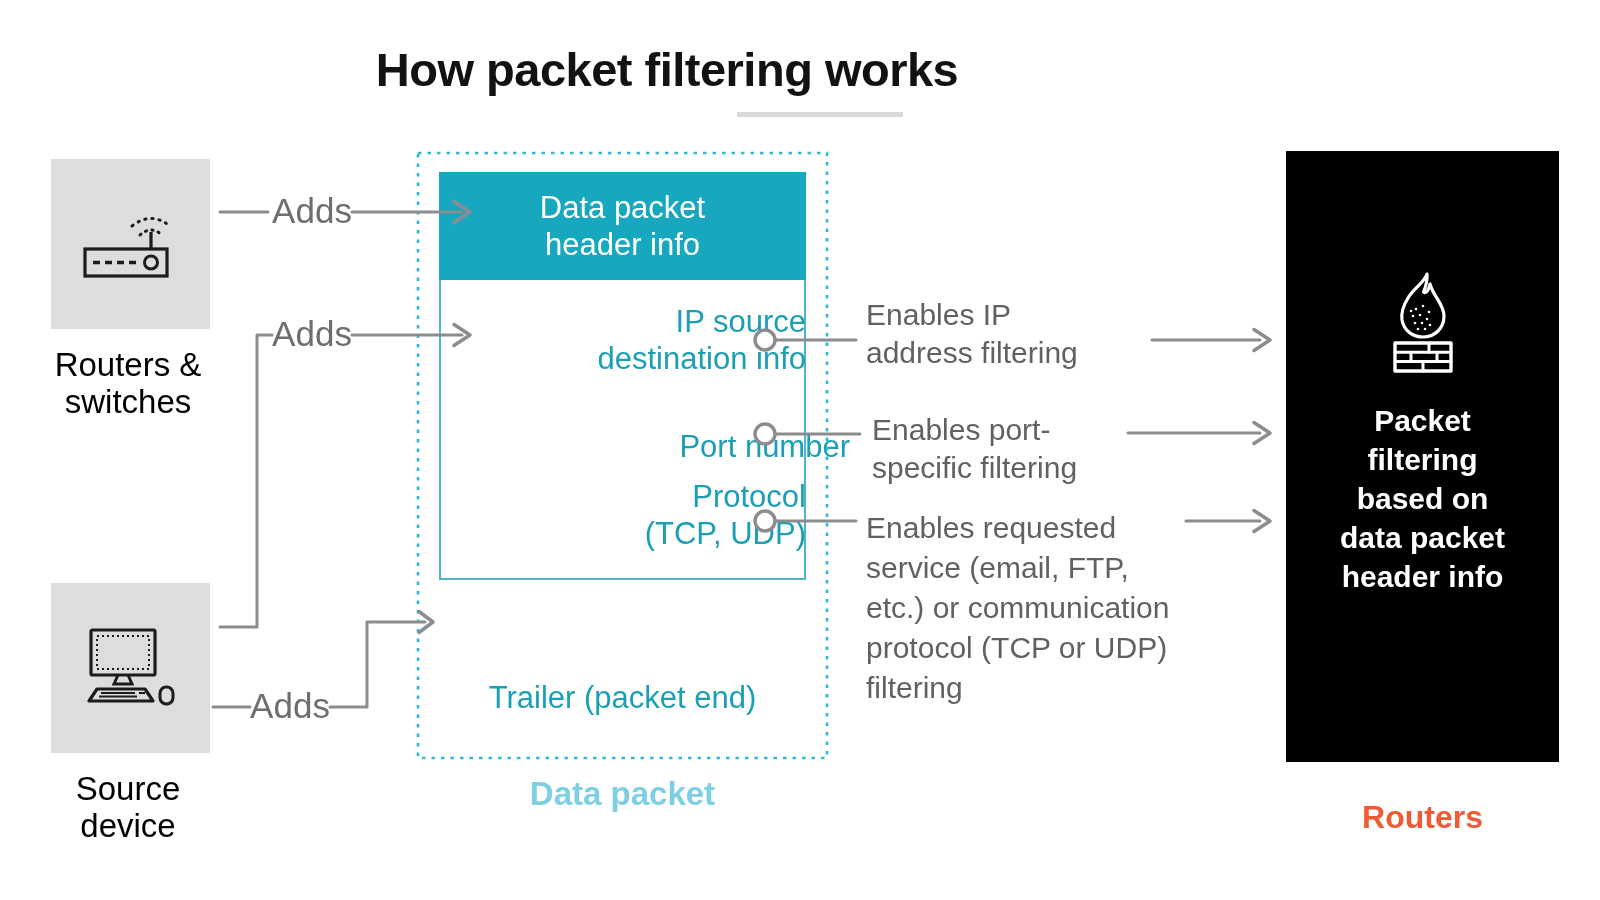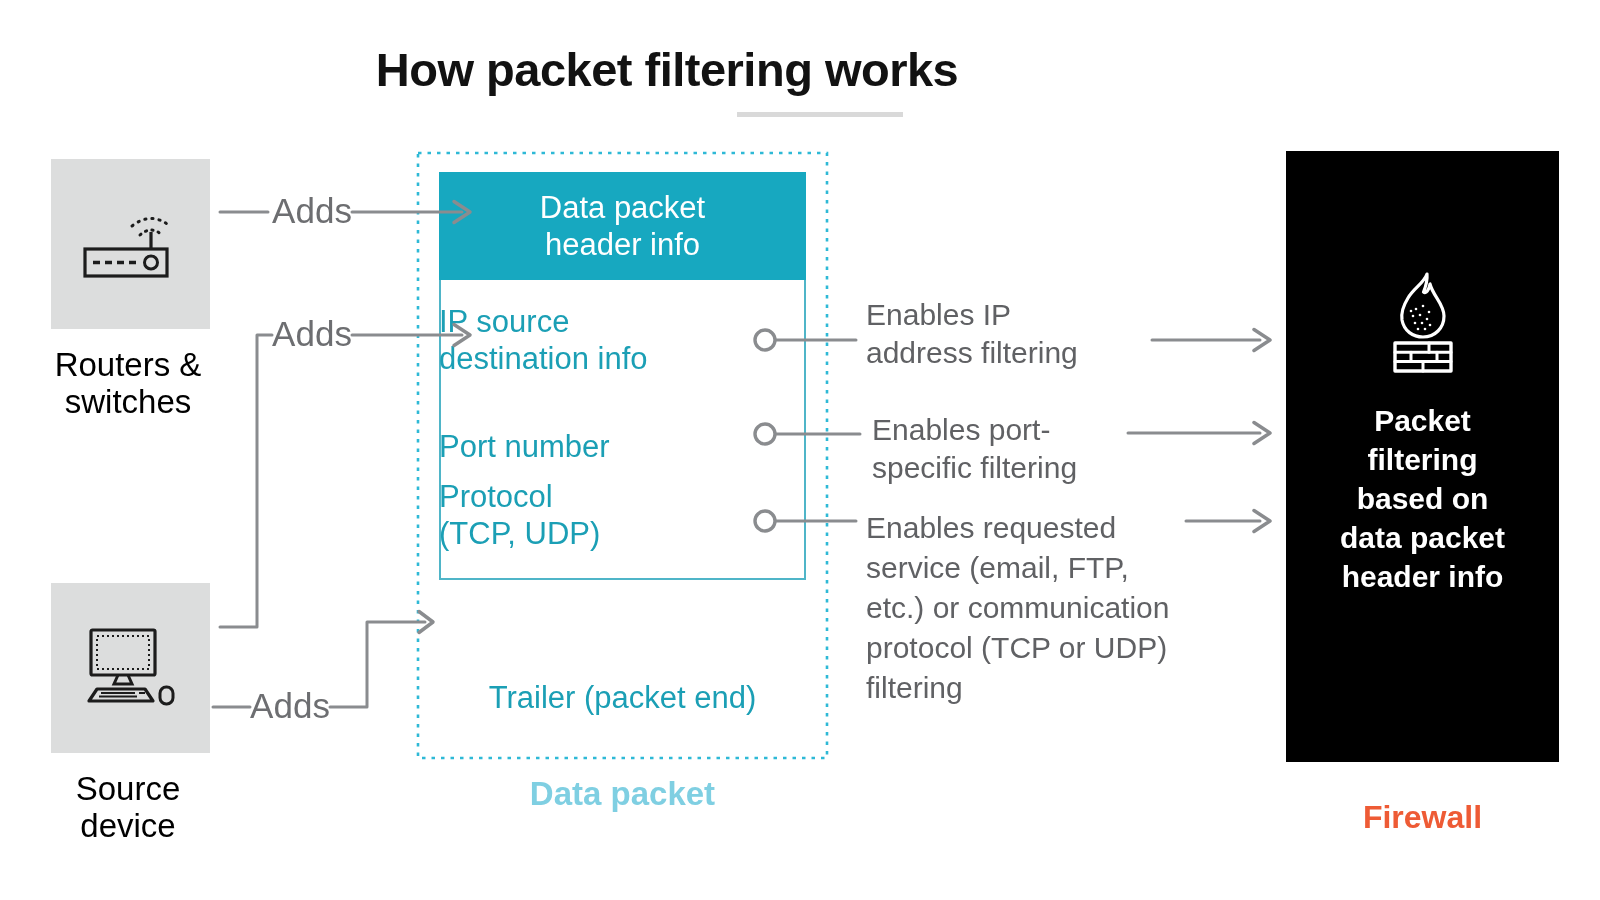--- a/index.html
+++ b/index.html
@@ -33,21 +33,21 @@
   .inner-box{
     left:439px;top:172px;width:367px;height:408px;background:#ffffff;
     border:2px solid #4fb5c8;box-sizing:border-box;
   }
   .packet-header{
     left:439px;top:172px;width:367px;height:108px;background:#17a8c0;
     display:flex;align-items:center;justify-content:center;
     color:#ffffff;font-size:31px;line-height:37px;text-align:center;white-space:pre-line;
   }
   .teal-row{
-    left:439px;width:367px;text-align:left;white-space:pre-line;
+    left:439px;width:367px;text-align:right;white-space:pre-line;
     font-size:31px;line-height:37px;color:#1b9fb5;
   }
   .teal-row-wide{
     left:418px;width:409px;text-align:center;white-space:pre-line;
     font-size:31px;line-height:37px;color:#1b9fb5;
   }
   .packet-caption{
     left:418px;top:775px;width:409px;text-align:center;
     font-size:33px;line-height:37px;font-weight:700;color:#7fcfe2;
   }
@@ -111,21 +111,21 @@
   <div class="abs adds-label" style="left:312px;top:211px;">Adds</div>
   <div class="abs adds-label" style="left:312px;top:334px;">Adds</div>
   <div class="abs adds-label" style="left:290px;top:706px;">Adds</div>
 
   <div class="abs inner-box"></div>
   <div class="abs packet-header">Data packet
 header info</div>
 
   <div class="abs teal-row" style="top:303px;">IP source
 destination info</div>
-  <div class="abs teal-row" style="top:428px;">Port number</div>
+  <div class="abs teal-row" style="top:428px;padding-left:44px;">Port number</div>
   <div class="abs teal-row" style="top:478px;">Protocol
 (TCP, UDP)</div>
 
   <div class="abs teal-row-wide" style="top:679px;">Trailer (packet end)</div>
 
   <div class="abs packet-caption">Data packet</div>
 
   <div class="abs filter-text" style="left:866px;top:296px;">Enables IP
 address filtering</div>
   <div class="abs filter-text" style="left:872px;top:411px;">Enables port-
@@ -165,21 +165,21 @@
         <circle cx="42" cy="58" r="1.3"></circle>
           <circle cx="28" cy="40" r="1.3"></circle>
       </g>
     </svg>
     <div class="firewall-text">Packet
 filtering
 based on
 data packet
 header info</div>
   </div>
-  <div class="abs firewall-caption">Firewall</div>
+  <div class="abs firewall-caption">Routers</div>
 
   <svg class="wires" viewBox="0 0 1600 900">
 
     <rect x="418" y="153" width="409" height="605" fill="none" stroke="#2eb9d6" stroke-width="2.6" stroke-dasharray="3.5 6"></rect>
 
     <g stroke="#8a8c8f" stroke-width="3" fill="none" stroke-linecap="round" stroke-linejoin="round">
 
       <g>
         <path d="M220,212 H268"></path>
         <path d="M352,212 H462"></path>

